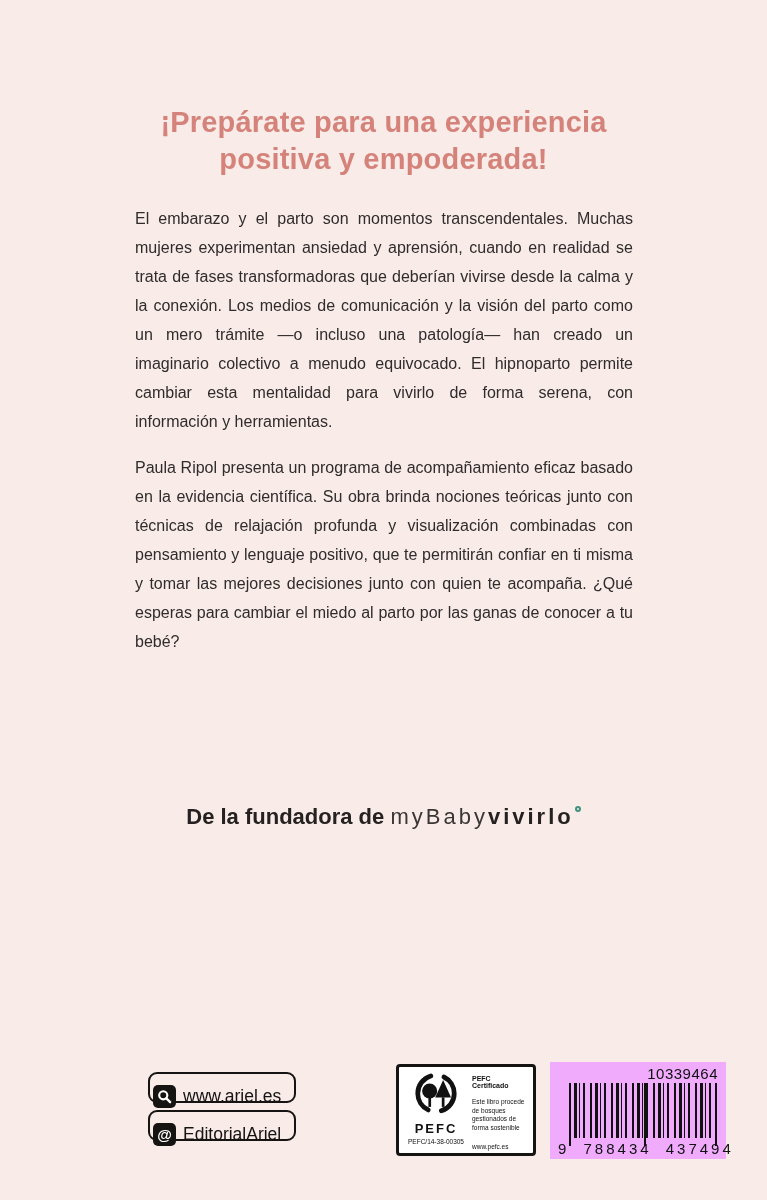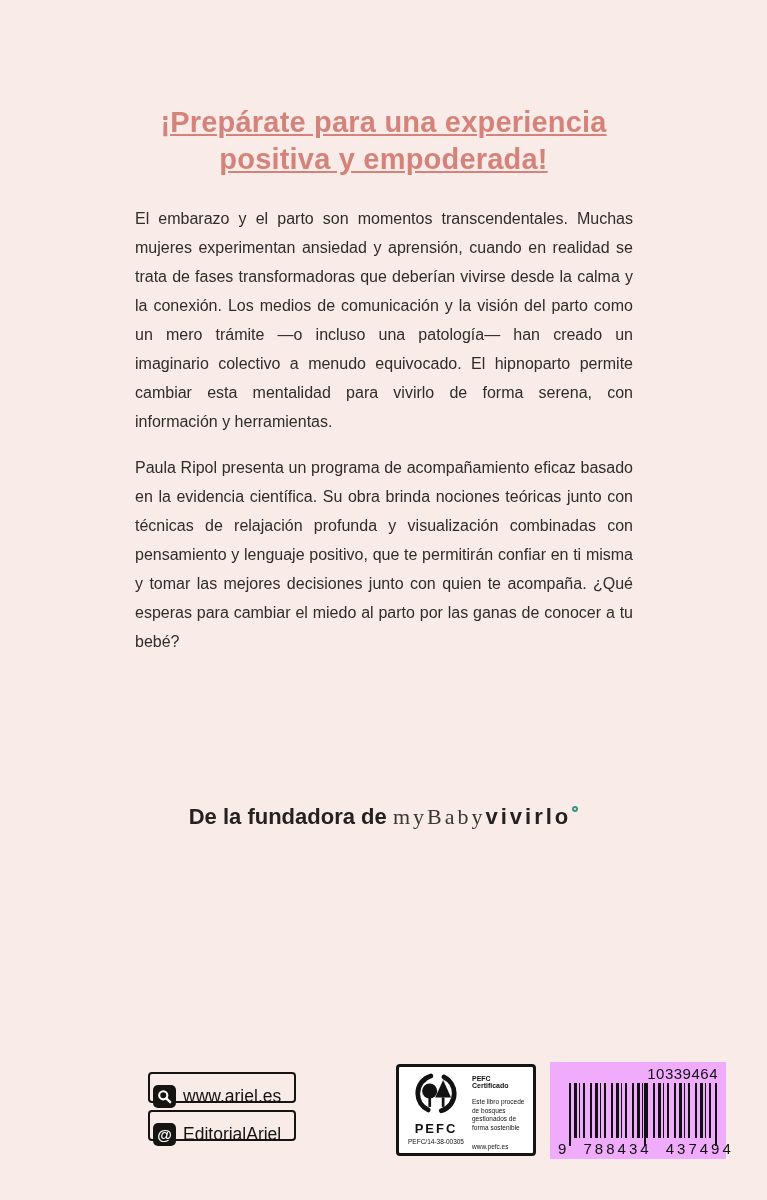--- a/index.html
+++ b/index.html
@@ -19,59 +19,58 @@
     color:var(--ink);
     overflow:hidden;
   }
   
   .headline{
     position:absolute;top:104px;left:113px;width:541px;
     text-align:center;
     font-size:29px;font-weight:bold;line-height:37px;
     color:var(--accent);
     letter-spacing:.2px;
-    text-decoration:underline;
   }
   
   .body-copy{
     position:absolute;top:204px;left:135px;width:498px;
     font-size:16px;line-height:29px;
     text-align:justify;
     color:var(--ink);
   }
   .body-copy p + p{margin-top:17px;}
   
   .founder{
     position:absolute;top:804px;left:0;width:100%;
     text-align:center;
     font-size:22px;color:#242120;
     white-space:nowrap;
   }
   .f-prefix{font-weight:bold;}
-  .brand-light{font-weight:normal;letter-spacing:3px;color:#39؜3634;color:#393634;font-family:Liberation Serif, serif;}
+  .brand-light{font-weight:normal;letter-spacing:3px;color:#39؜3634;color:#393634;}
   .brand-bold{font-weight:bold;letter-spacing:3px;color:#242120;}
   .brand-ring{
     display:inline-block;width:6px;height:6px;
     border:2px solid var(--ring);border-radius:50%;
     vertical-align:12px;margin-left:1px;
   }
   
   .ariel-logo{
     position:absolute;left:54px;top:1066px;
     font-family:"Liberation Serif",serif;
     font-style:italic;font-size:44px;color:#1c1a19;
     letter-spacing:-1px;
   }
   .pill-stack{
     position:absolute;left:148px;top:1072px;
     display:flex;flex-direction:column;gap:7px;
   }
   .pill{
     width:148px;height:31px;
-    border:2.5px solid var(--black);border-radius:4px;
+    border:2.5px solid var(--black);border-radius:9px;
     display:flex;align-items:center;gap:7px;
     padding:18px 6px 0 3px;
     background:transparent;
   }
   .pill-icon{
     width:23px;height:23px;flex:0 0 23px;
     background:var(--black);border-radius:5px;
     display:flex;align-items:center;justify-content:center;
     color:#fff;
   }

